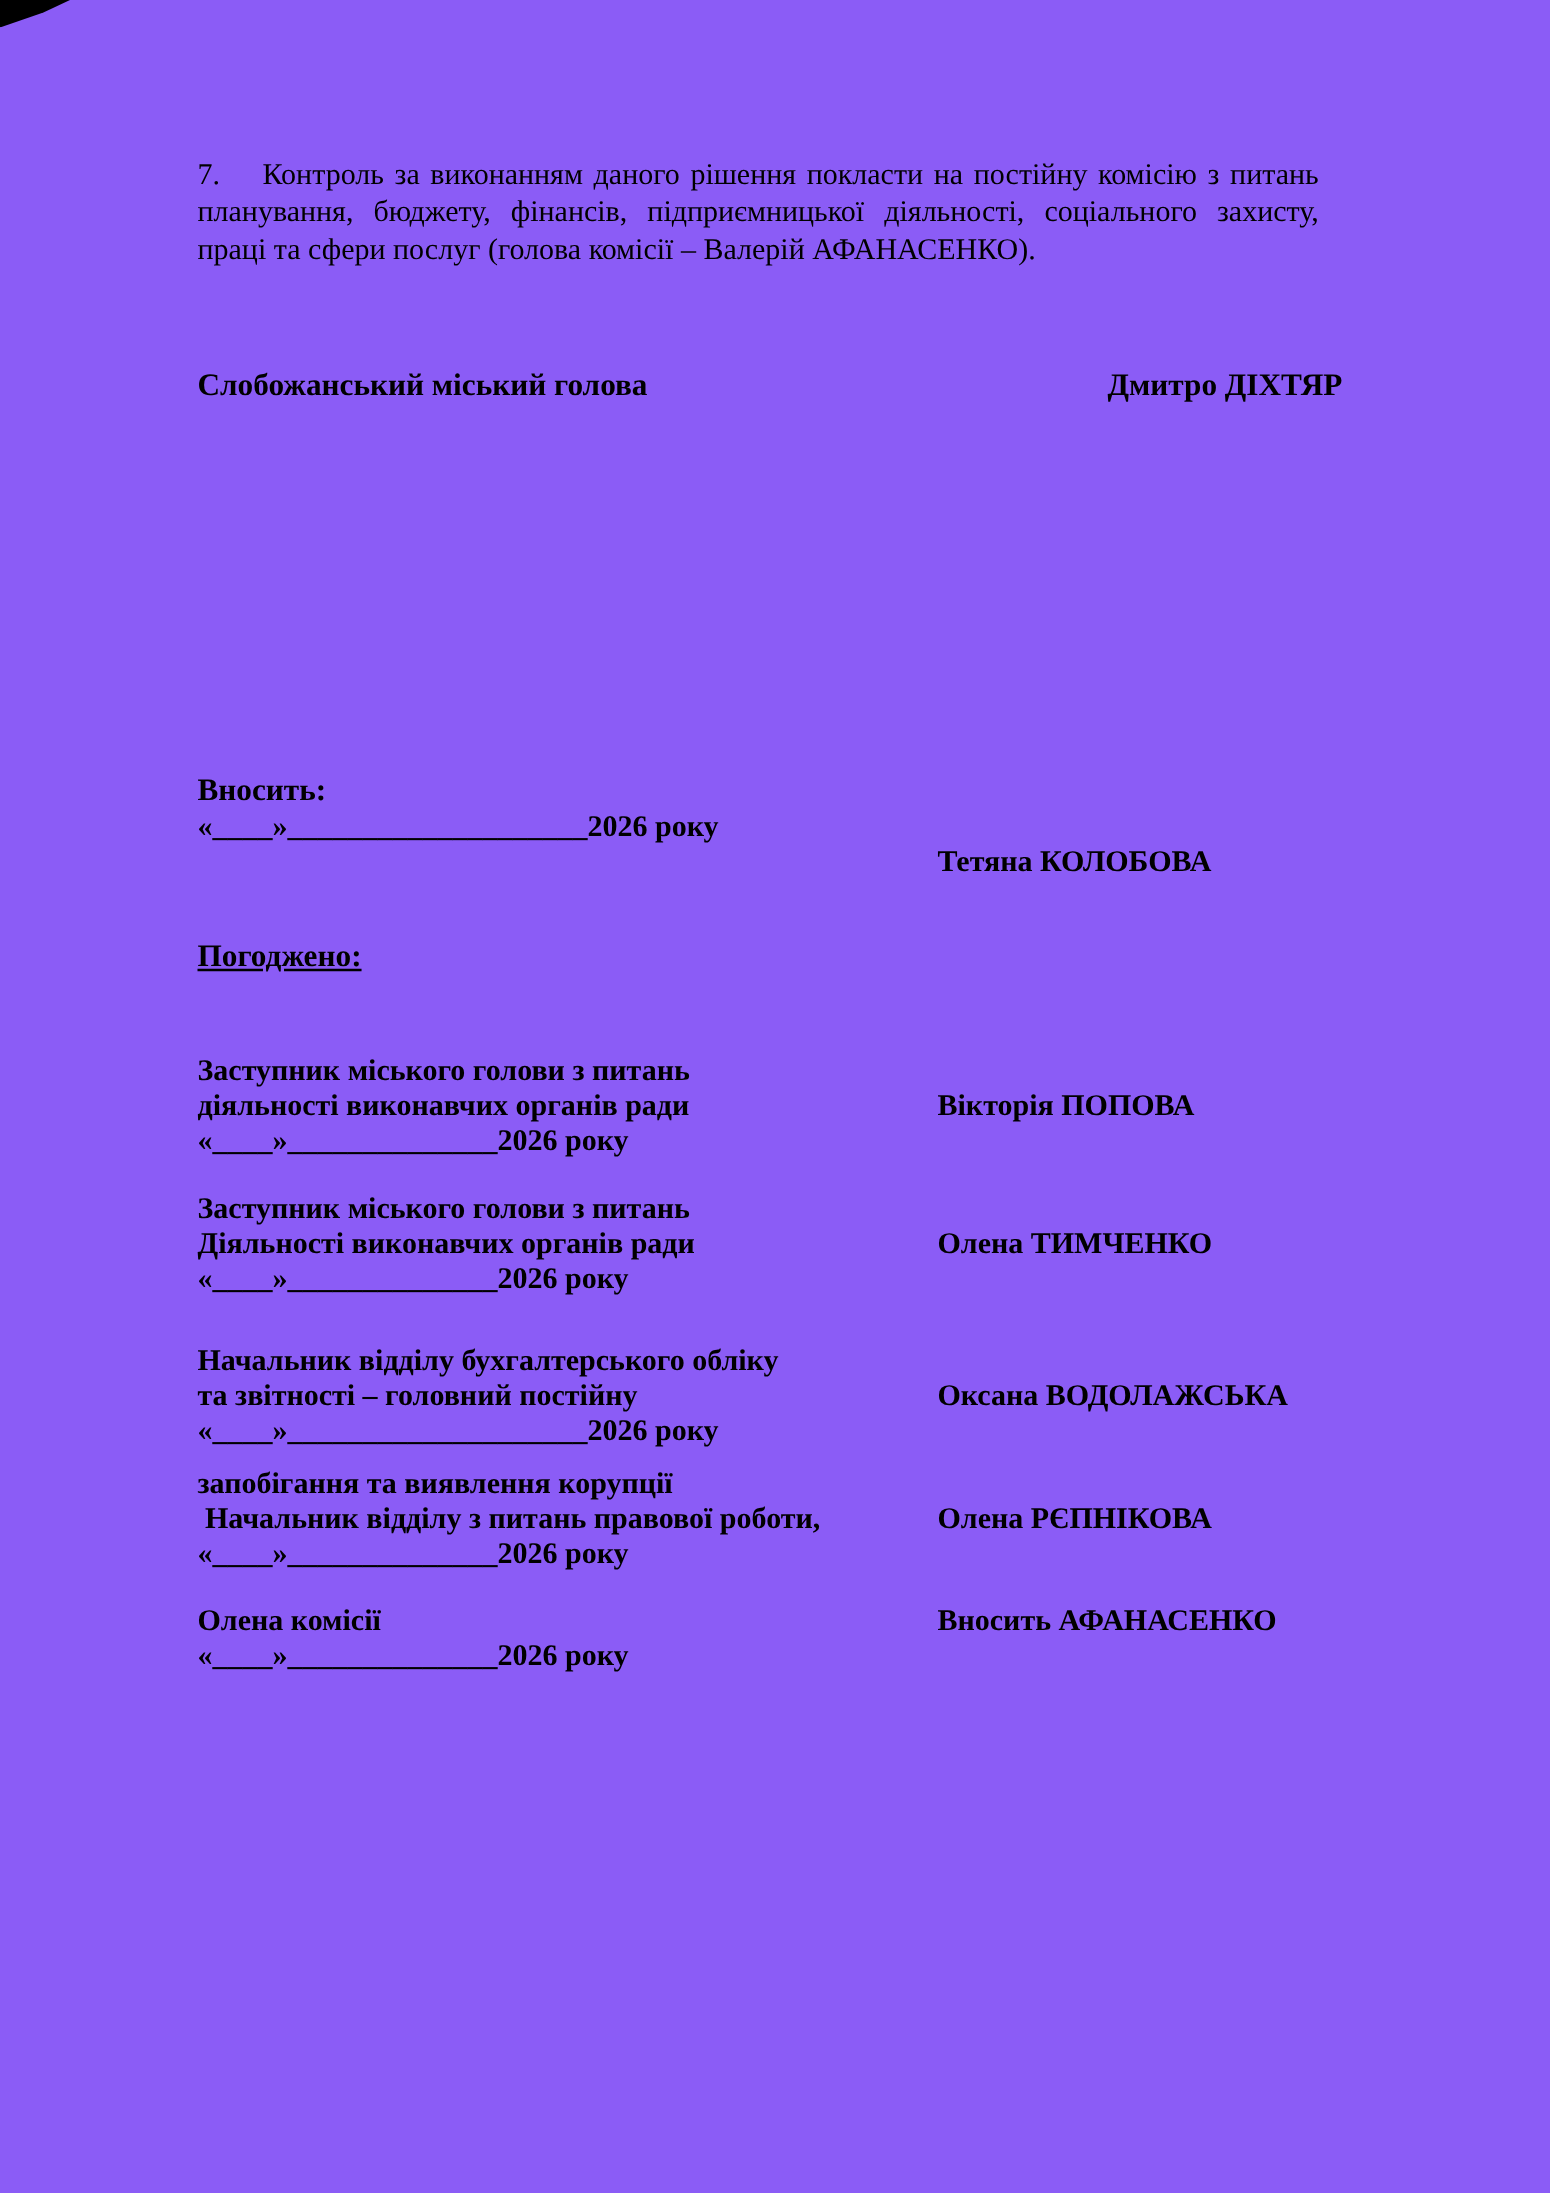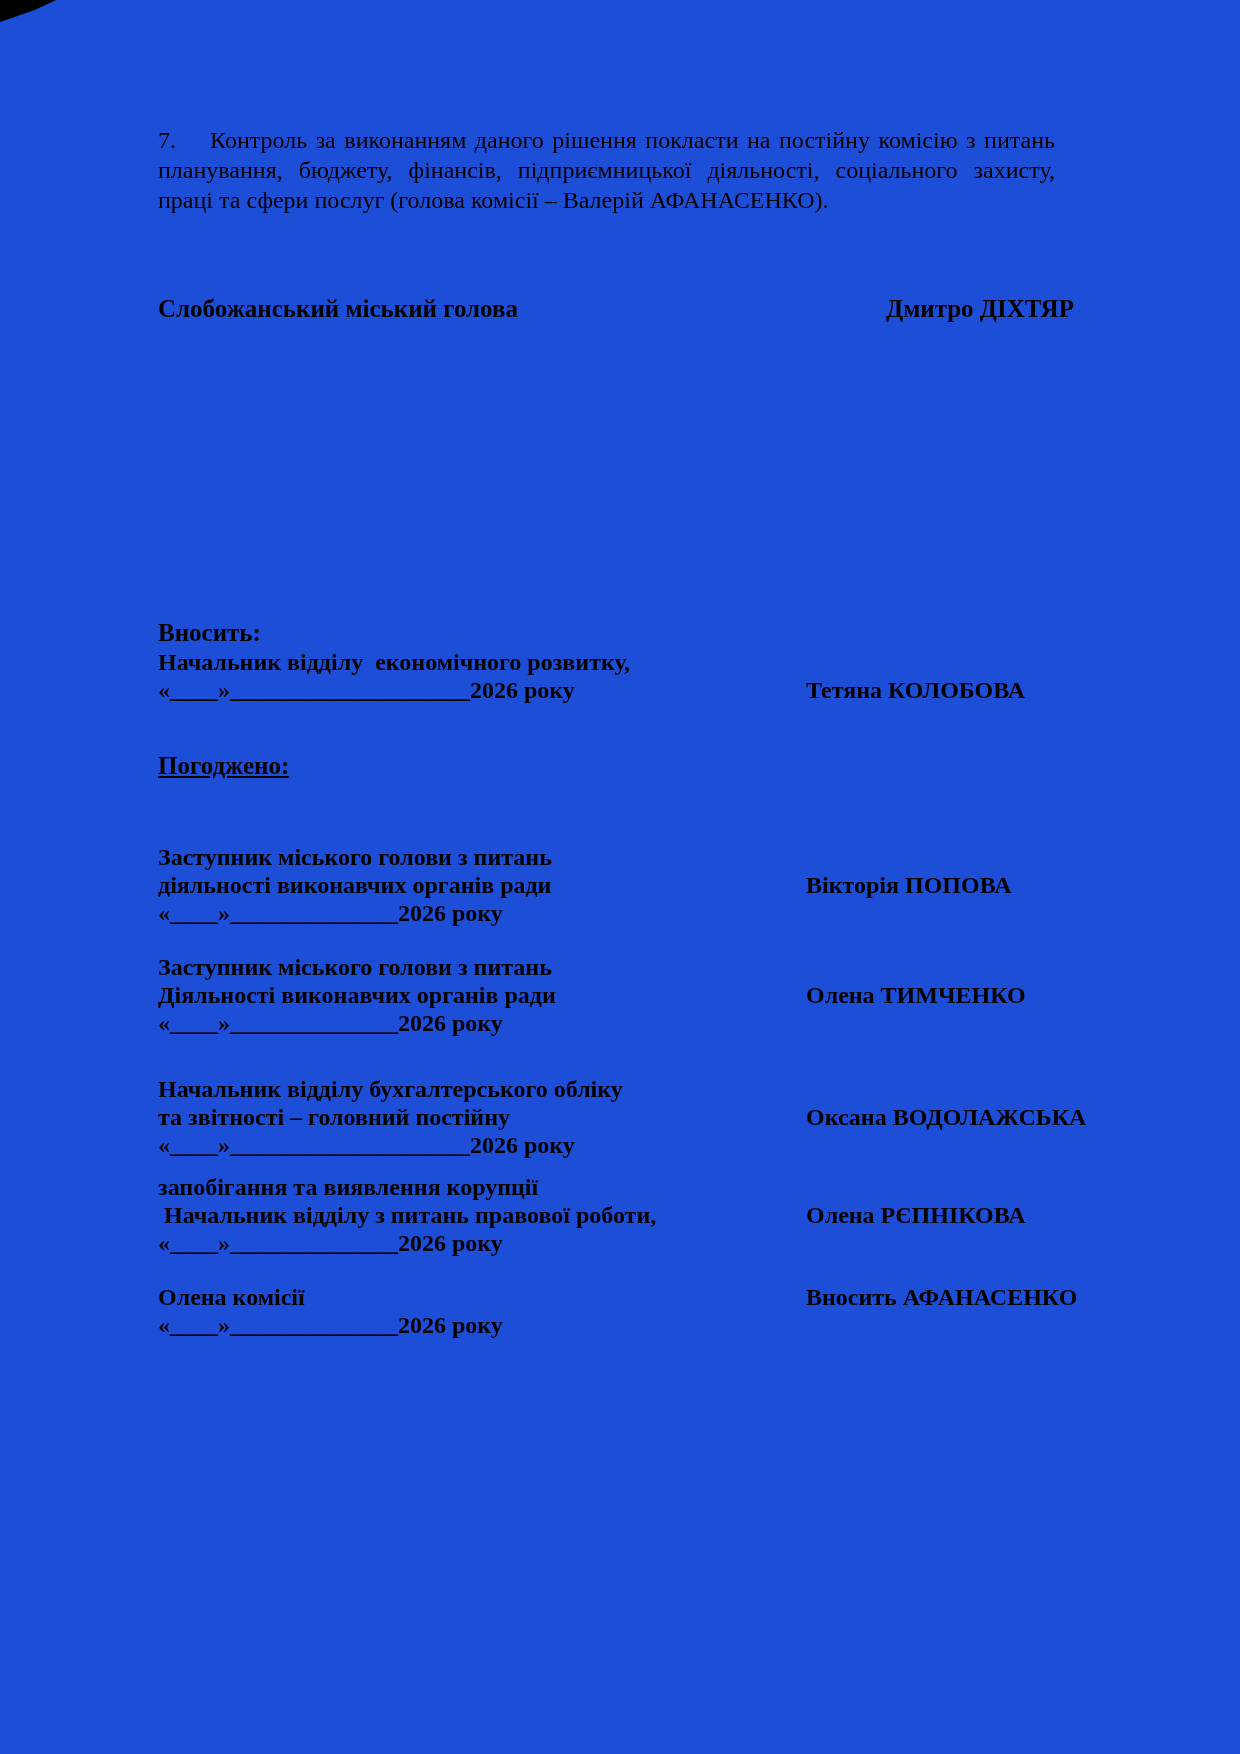--- a/index.html
+++ b/index.html
@@ -4,21 +4,21 @@
 <style>
   html, body {
     margin: 0;
     padding: 0;
     background: #ffffff;
   }
   .page {
     position: relative;
     width: 1240px;
     height: 1754px;
-    background: #1d4ed8;
+    background: #8b5cf6;
     font-family: "Liberation Serif", "DejaVu Serif", serif;
     color: #000000;
     overflow: hidden;
   }
   .corner-artifact {
     position: absolute;
     left: 0;
     top: 0;
     width: 56px;
     height: 22px;
@@ -54,21 +54,21 @@
   .submits-heading { top: 619px; }
   .approved-heading { top: 752px; text-decoration: underline; }
   .sig-block {
     font-size: 24px;
     line-height: 28px;
     font-weight: 700;
   }
   .sig-block .pos-line { white-space: pre; }
   .sig-block .sig-name {
     position: absolute;
-    left: 648px;
+    left: 592px;
     white-space: nowrap;
   }
   .sig-name.on-line-2 { top: 28px; }
   .sig-name.on-line-1 { top: 0; }
   .blk-1 { top: 648px; }
   .blk-2 { top: 843px; }
   .blk-3 { top: 953px; }
   .blk-4 { top: 1063px; margin-top: 12px; }
   .blk-5 { top: 1173px; }
   .blk-6 { top: 1283px; }
@@ -83,21 +83,20 @@
   <p class="abs para7">7.&nbsp;&nbsp;&nbsp; Контроль за виконанням даного рішення покласти на постійну комісію з питань планування, бюджету, фінансів, підприємницької діяльності, соціального захисту, праці та сфери послуг (голова комісії – Валерій АФАНАСЕНКО).</p>
 
   <div class="abs mayor-row">
     <span>Слобожанський міський голова</span>
     <span class="mayor-name">Дмитро ДІХТЯР</span>
   </div>
 
   <div class="abs heading submits-heading">Вносить:</div>
 
   <div class="abs sig-block blk-1">
-    <div class="pos-line">Начальник відділу&nbsp; економічного розвитку,</div>
     <div class="pos-line">«____»____________________2026 року</div>
     <span class="sig-name on-line-2">Тетяна КОЛОБОВА</span>
   </div>
 
   <div class="abs heading approved-heading">Погоджено:</div>
 
   <div class="abs sig-block blk-2">
     <div class="pos-line">Заступник міського голови з питань</div>
     <div class="pos-line">діяльності виконавчих органів ради</div>
     <div class="pos-line">«____»______________2026 року</div>

